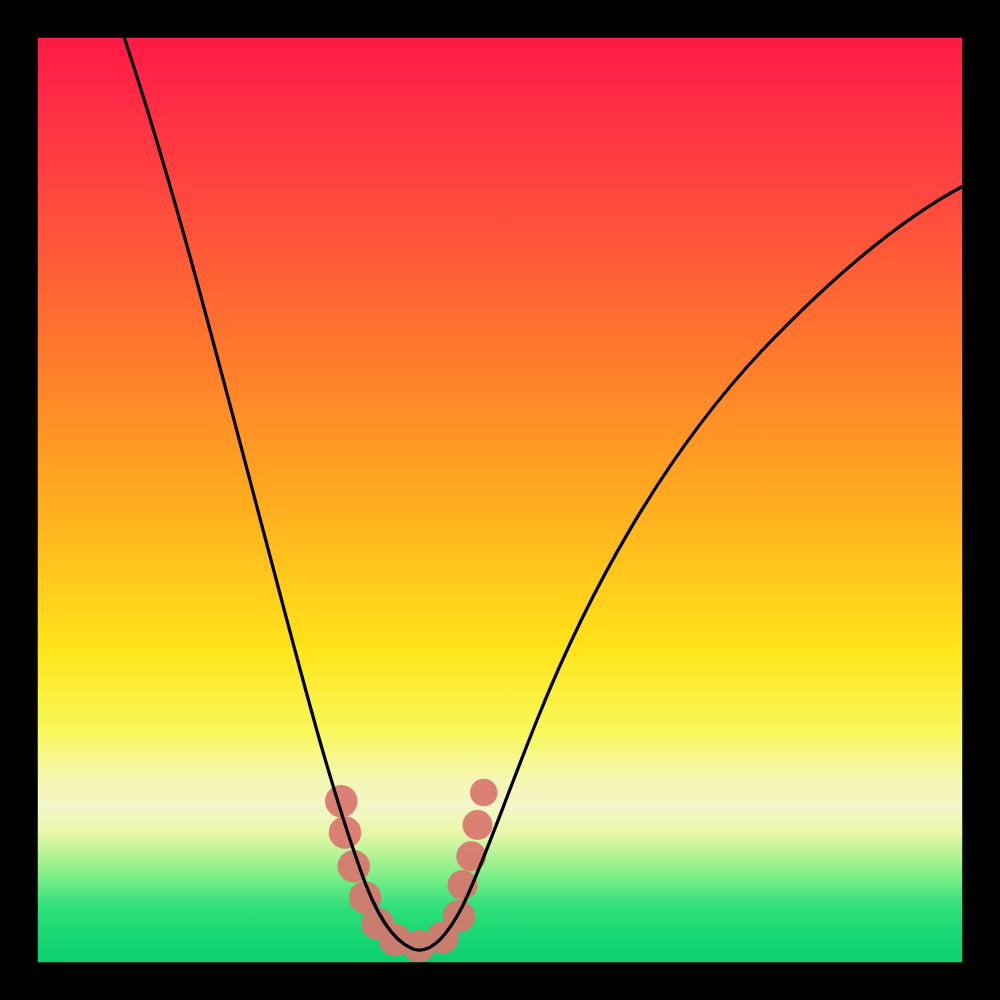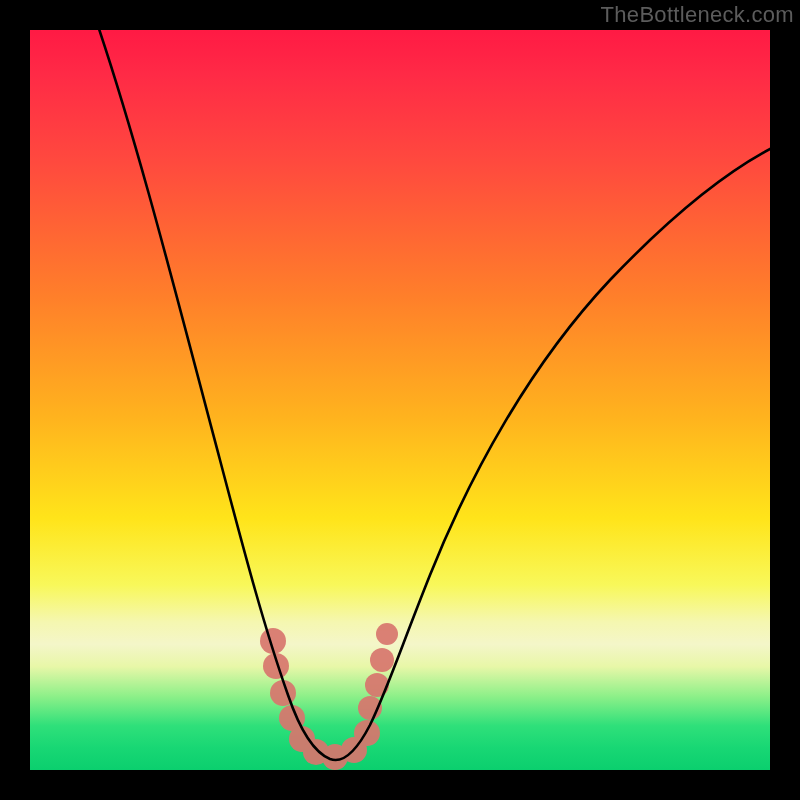--- a/index.html
+++ b/index.html
@@ -27,21 +27,20 @@
   .curve-layer{position:absolute;inset:0}
   .curve-layer svg{width:100%;height:100%;display:block}
   .beads{fill:#d8766e;opacity:.92}
   .line{stroke:#000;stroke-width:2.6;fill:none;stroke-linecap:round}
 </style>
 </head>
 <body>
 
 <div class="frame">
 
-  <div class="attribution">TheBottleneck.com</div>
 
   <div class="plot-area">
     <div class="gradient"></div>
 
     <div class="curve-layer">
       <svg viewBox="0 0 740 740" preserveAspectRatio="none">
 
         <g class="beads">
           <circle cx="243" cy="611" r="13"></circle>
           <circle cx="246" cy="636" r="13"></circle>

